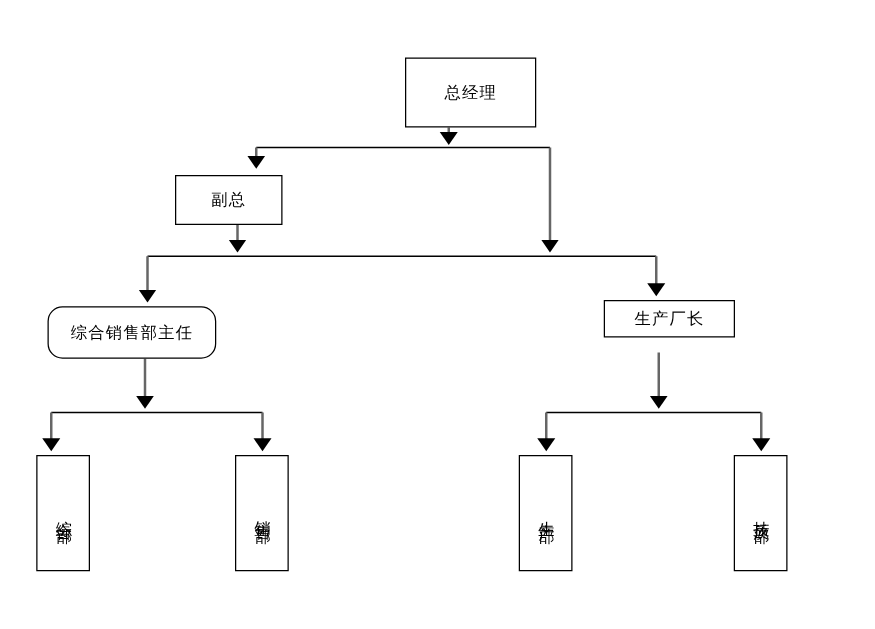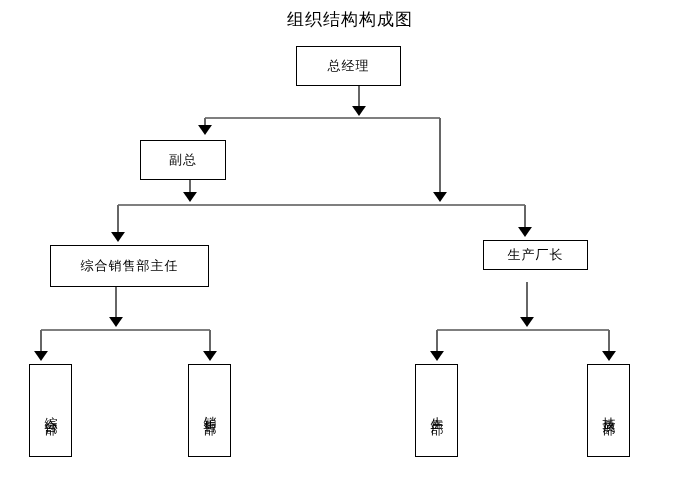--- a/index.html
+++ b/index.html
@@ -52,21 +52,20 @@
     width: 700px;
     height: 503px;
     pointer-events: none;
   }
 </style>
 </head>
 <body>
 
 <div id="chart-root">
 
-  <div id="chart-title">组织结构构成图</div>
 
   <svg class="edges" viewBox="0 0 700 503">
     <defs>
       <marker id="ah" markerWidth="10" markerHeight="10" refX="3.2" refY="5" orient="auto" markerUnits="strokeWidth">
         <path d="M0,1.4 L0,8.6 L5.2,5 z" fill="#000000"></path>
       </marker>
     </defs>
 
     <g>
       <line x1="359" y1="86" x2="359" y2="112" stroke="#666666" stroke-width="2" marker-end="url(#ah)"></line>
@@ -102,29 +101,29 @@
       <line x1="527" y1="282" x2="527" y2="323" stroke="#666666" stroke-width="2" marker-end="url(#ah)"></line>
     </g>
 
     <g>
       <line x1="437" y1="330" x2="609" y2="330" stroke="#000000" stroke-width="1.2"></line>
       <line x1="437" y1="330" x2="437" y2="357" stroke="#666666" stroke-width="2" marker-end="url(#ah)"></line>
       <line x1="609" y1="330" x2="609" y2="357" stroke="#666666" stroke-width="2" marker-end="url(#ah)"></line>
     </g>
   </svg>
 
-  <div class="node" style="left:296px; top:46px; width:105px; height:40px;">
+  <div class="node" style="left:324px; top:46px; width:105px; height:56px;">
     <span>总经理</span>
   </div>
 
   <div class="node" style="left:140px; top:140px; width:86px; height:40px;">
     <span>副总</span>
   </div>
 
-  <div class="node" style="left:50px; top:245px; width:159px; height:42px;">
+  <div class="node" style="left:38px; top:245px; width:135px; height:42px;border-radius:12px;">
     <span>综合销售部主任</span>
   </div>
 
   <div class="node" style="left:483px; top:240px; width:105px; height:30px;">
     <span>生产厂长</span>
   </div>
 
   <div class="node vertical" style="left:29px; top:364px; width:43px; height:93px;">
     <span>综合部</span>
   </div>

